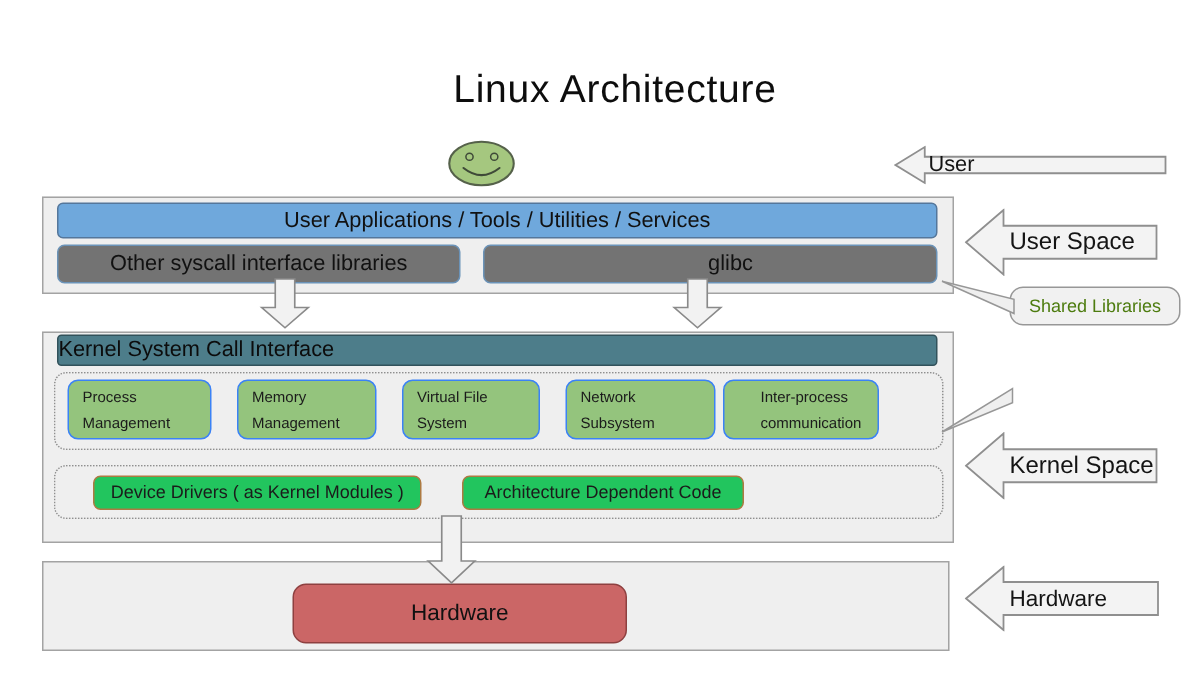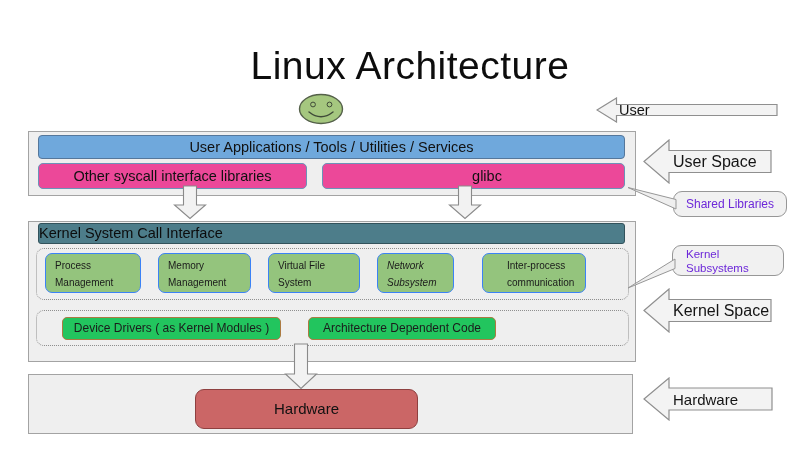--- a/index.html
+++ b/index.html
@@ -1,48 +1,48 @@
 <!DOCTYPE html>
 <html><head>
 <meta charset="utf-8">
 <style>
   html,body { margin:0; padding:0; background:#fff; }
   .canvas { position:relative; width:800px; height:452px; background:#ffffff;
             font-family:"Liberation Sans", sans-serif; overflow:hidden; color:#111; }
 
   .title { position:absolute; left:180px; top:44px; width:460px; text-align:center;
-           font-size:39px; letter-spacing:0.5px; color:#0d0d0d; }
+           font-size:26px; letter-spacing:0.5px; color:#0d0d0d; }
 
   .container { position:absolute; background:#efefef; border:1px solid #a3a3a3; box-sizing:border-box; }
   #user-container     { left:28px; top:131px; width:608px; height:65px; }
   #kernel-container   { left:28px; top:221px; width:608px; height:141px; }
   #hardware-container { left:28px; top:374px; width:605px; height:60px; }
 
   .bar, .libbox, .orangebox, .greenbox, #hardware-box { box-sizing:border-box; position:absolute; }
 
   #apps-bar { left:38px; top:135px; width:587px; height:24px; line-height:22px; text-align:center;
               font-size:14.5px; background:#6fa8dc; border:1px solid #55779b; border-radius:4px; }
   .libbox   { height:26px; line-height:24px; text-align:center; font-size:14.5px;
-              background:#ec4899; border:1px solid #6b93b8; border-radius:5px; }
+              background:#737373; border:1px solid #6b93b8; border-radius:5px; }
   #other-syscall { left:38px;  top:163px; width:269px; }
   #glibc         { left:322px; top:163px; width:303px;padding-left:27px; }
 
   #ksci-bar { left:38px; top:223px; width:587px; height:21px; line-height:19px; text-align:left;
               font-size:14.5px; background:#4d7d8a; border:1px solid #32525b; border-radius:3px; color:#0c0c0c; }
 
   .dotted { position:absolute; border:1px dotted #8f8f8f; border-radius:8px; box-sizing:border-box; }
   #subsys-group { left:36px; top:248px; width:593px; height:52px; }
   #module-group { left:36px; top:310px; width:593px; height:36px; }
 
   .greenbox { top:253px; height:40px; background:#94c47d; border:1px solid #3b82f6; border-radius:7px;
               font-size:10px; line-height:17px; color:#1b1b1b; padding:3px 2px 0 9px; }
   #g1 { left:45px;  width:96px; }
   #g2 { left:158px; width:93px; }
   #g3 { left:268px; width:92px; }
-  #g4 { left:377px; width:77px;font-style:italic; }
+  #g4 { left:377px; width:100px; }
   #g5 { left:482px; width:104px;padding-left:24px; }
 
   .orangebox { top:317px; height:23px; line-height:21px; background:#22c55e; border:1px solid #ad7a42;
                border-radius:5px; font-size:12px; text-align:center; color:#1b1b1b; }
   #o1 { left:62px;  width:219px; }
   #o2 { left:308px; width:188px; }
 
   #hardware-box { left:195px; top:389px; width:223px; height:40px; line-height:38px; text-align:center;
                   background:#cb6666; border:1.5px solid #8e4040; border-radius:9px; font-size:15px; }
 
@@ -51,21 +51,21 @@
   .side-arrow .lbl { position:absolute; left:30px; top:0; bottom:0; display:flex; align-items:center;
                      font-size:16px; color:#141414; white-space:nowrap; }
   #arrow-user         { left:596px; top:97px;  width:182px; height:26px; }
   #arrow-user .lbl    { left:23px; font-size:14.5px; }
   #arrow-user-space   { left:643px; top:139px; width:129px; height:45px; }
   #arrow-kernel-space { left:643px; top:288px; width:129px; height:45px; }
   #arrow-hardware     { left:643px; top:377px; width:130px; height:44px; }
   #arrow-hardware .lbl{ font-size:15px; }
 
   .callout { position:absolute; background:#f1f1f1; border:1px solid #979797; border-radius:9px;
-             color:#6d28d9; box-sizing:border-box; }
+             color:#4d7c0f; box-sizing:border-box; }
   #callout-shared  { left:673px; top:191px; width:114px; height:26px; line-height:24px;
                      text-align:center; font-size:12px; }
   #callout-subsys  { left:672px; top:245px; width:112px; height:31px; font-size:11.5px;
                      line-height:13.5px; padding:2px 0 0 13px; }
 
   .overlay-svg { position:absolute; left:0; top:0; width:800px; height:452px; pointer-events:none; }
 </style>
 </head>
 <body>
 
@@ -119,24 +119,20 @@
   <div class="side-arrow" id="arrow-hardware">
     <svg width="130" height="44" viewBox="0 0 130 44">
       <polygon points="1,22 26,1 26,11 129,11 129,33 26,33 26,43" fill="#f3f3f3" stroke="#8f8f8f" stroke-width="1.2"></polygon>
     </svg>
     <span class="lbl">Hardware</span>
   </div>
 
   <div class="callout" id="callout-shared">
     <span>Shared Libraries</span>
   </div>
-  <div class="callout" id="callout-subsys">
-    <div>Kernel</div>
-    <div>Subsystems</div>
-  </div>
 
   <svg class="overlay-svg" viewBox="0 0 800 452">
     <g>
       <ellipse cx="321" cy="109" rx="21.5" ry="14.5" fill="#a5c77f" stroke="#55614a" stroke-width="1.4"></ellipse>
       <circle cx="313" cy="104.5" r="2.4" fill="#a5c77f" stroke="#3f4a38" stroke-width="1"></circle>
       <circle cx="329.5" cy="104.5" r="2.4" fill="#a5c77f" stroke="#3f4a38" stroke-width="1"></circle>
       <path d="M 309 112 Q 321 121.5 333 112" fill="none" stroke="#3f4a38" stroke-width="1.4" stroke-linecap="round"></path>
     </g>
     <polygon points="183.5,186 196.5,186 196.5,205 205.5,205 190,218.5 174.5,205 183.5,205" fill="#f2f2f2" stroke="#8a8a8a" stroke-width="1.1"></polygon>
     <polygon points="458.5,186 471.5,186 471.5,205 480.5,205 465,218.5 449.5,205 458.5,205" fill="#f2f2f2" stroke="#8a8a8a" stroke-width="1.1"></polygon>

